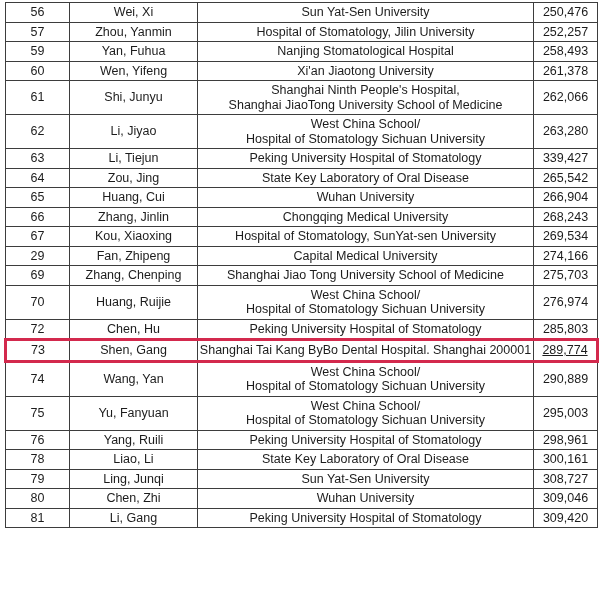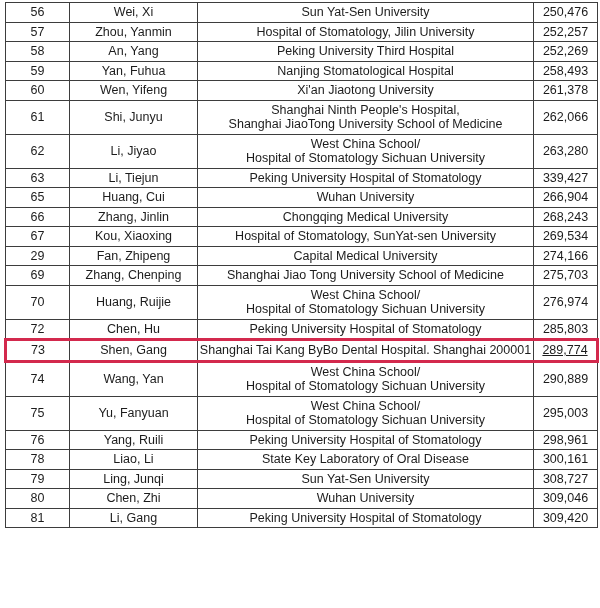--- a/index.html
+++ b/index.html
@@ -67,26 +67,20 @@
     <td>Sun Yat-Sen University</td>
     <td>250,476</td>
   </tr>
         <tr>
     <td>57</td>
     <td>Zhou, Yanmin</td>
     <td>Hospital of Stomatology, Jilin University</td>
     <td>252,257</td>
   </tr>
         <tr>
-    <td>58</td>
-    <td>An, Yang</td>
-    <td>Peking University Third Hospital</td>
-    <td>252,269</td>
-  </tr>
-        <tr>
     <td>59</td>
     <td>Yan, Fuhua</td>
     <td>Nanjing Stomatological Hospital</td>
     <td>258,493</td>
   </tr>
         <tr>
     <td>60</td>
     <td>Wen, Yifeng</td>
     <td>Xi'an Jiaotong University</td>
     <td>261,378</td>
@@ -105,20 +99,26 @@
 Hospital of Stomatology Sichuan University</td>
     <td>263,280</td>
   </tr>
         <tr>
     <td>63</td>
     <td>Li, Tiejun</td>
     <td>Peking University Hospital of Stomatology</td>
     <td>339,427</td>
   </tr>
         <tr>
+    <td>64</td>
+    <td>Zou, Jing</td>
+    <td>State Key Laboratory of Oral Disease</td>
+    <td>265,542</td>
+  </tr>
+        <tr>
     <td>65</td>
     <td>Huang, Cui</td>
     <td>Wuhan University</td>
     <td>266,904</td>
   </tr>
         <tr>
     <td>66</td>
     <td>Zhang, Jinlin</td>
     <td>Chongqing Medical University</td>
     <td>268,243</td>

